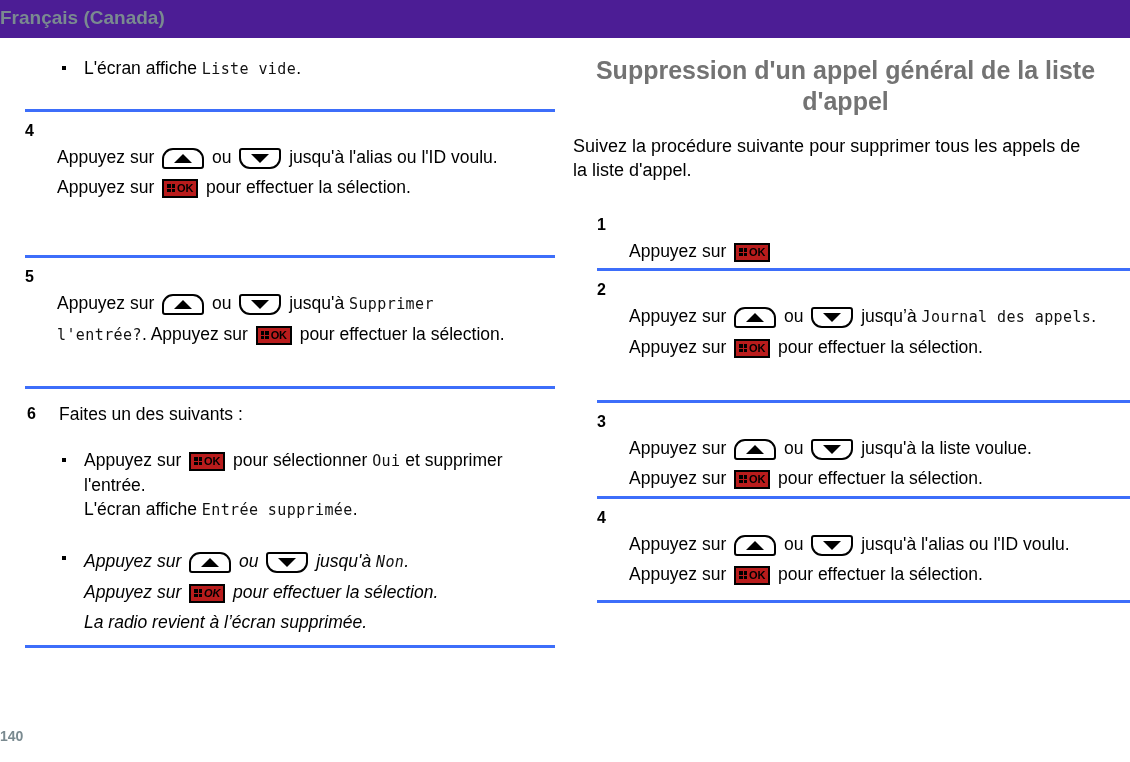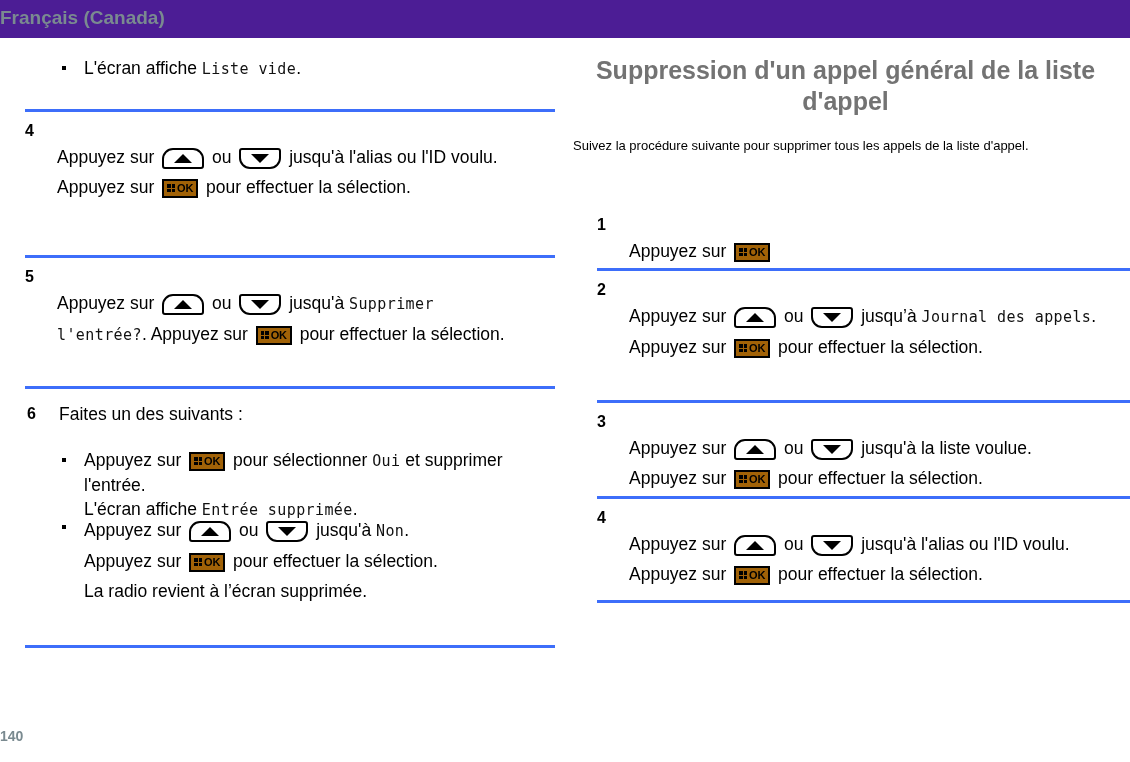--- a/index.html
+++ b/index.html
@@ -61,21 +61,21 @@
   
   .section-heading {
     color: #737373;
     font-size: 25px;
     font-weight: bold;
     line-height: 31px;
     margin: 0;
     text-align: center;
   }
   .section-intro {
-    font-size: 13px;
+    font-size: 18px;
     line-height: 24px;
     color: #000;
     margin: 0;
   }
 
   
   .step { position: relative; }
   .step-num {
     font-size: 16px;
     font-weight: bold;
@@ -138,21 +138,21 @@
   .key-down .tri {
     top: 4px;
     border-left: 9px solid transparent;
     border-right: 9px solid transparent;
     border-top: 9px solid #000;
   }
 
   .key-ok {
     width: 36px; height: 19px;
     border: 2px solid #000;
-    background: #a16207;
+    background: #b91c1c;
     margin: 0 3px;
     display: inline-flex;
     align-items: center;
     justify-content: center;
     gap: 2px;
   }
   .key-ok .grid {
     width: 8px; height: 8px;
     display: grid;
     grid-template-columns: 1fr 1fr;
@@ -241,21 +241,21 @@
             <span class="grid">
               <i></i>
               <i></i>
               <i></i>
               <i></i>
             </span>
             <span class="oktext">OK</span>
           </span><span> pour sélectionner </span><span class="mono">Oui</span><span> et supprimer l'entrée.</span><br><span>L'écran affiche </span><span class="mono">Entrée supprimée</span><span>.</span>
       </div>
 
-      <div class="bullet-item" style="position:absolute; left:46px; top:477px; width:500px; line-height:30px;">
+      <div class="bullet-item" style="position:absolute; left:46px; top:508px; width:500px; line-height:30px;font-style:italic;">
         <span>Appuyez sur </span><span class="key key-updown key-up"><span class="tri"></span></span><span> ou </span><span class="key key-updown key-down"><span class="tri"></span></span><span> jusqu'à </span><span class="mono">Non</span><span>.</span><br><span>Appuyez sur </span><span class="key key-ok">
             <span class="grid">
               <i></i>
               <i></i>
               <i></i>
               <i></i>
             </span>
             <span class="oktext">OK</span>
           </span><span> pour effectuer la sélection.</span><br><span style="line-height:24px;">La radio revient à l’écran supprimée.</span>
       </div>

